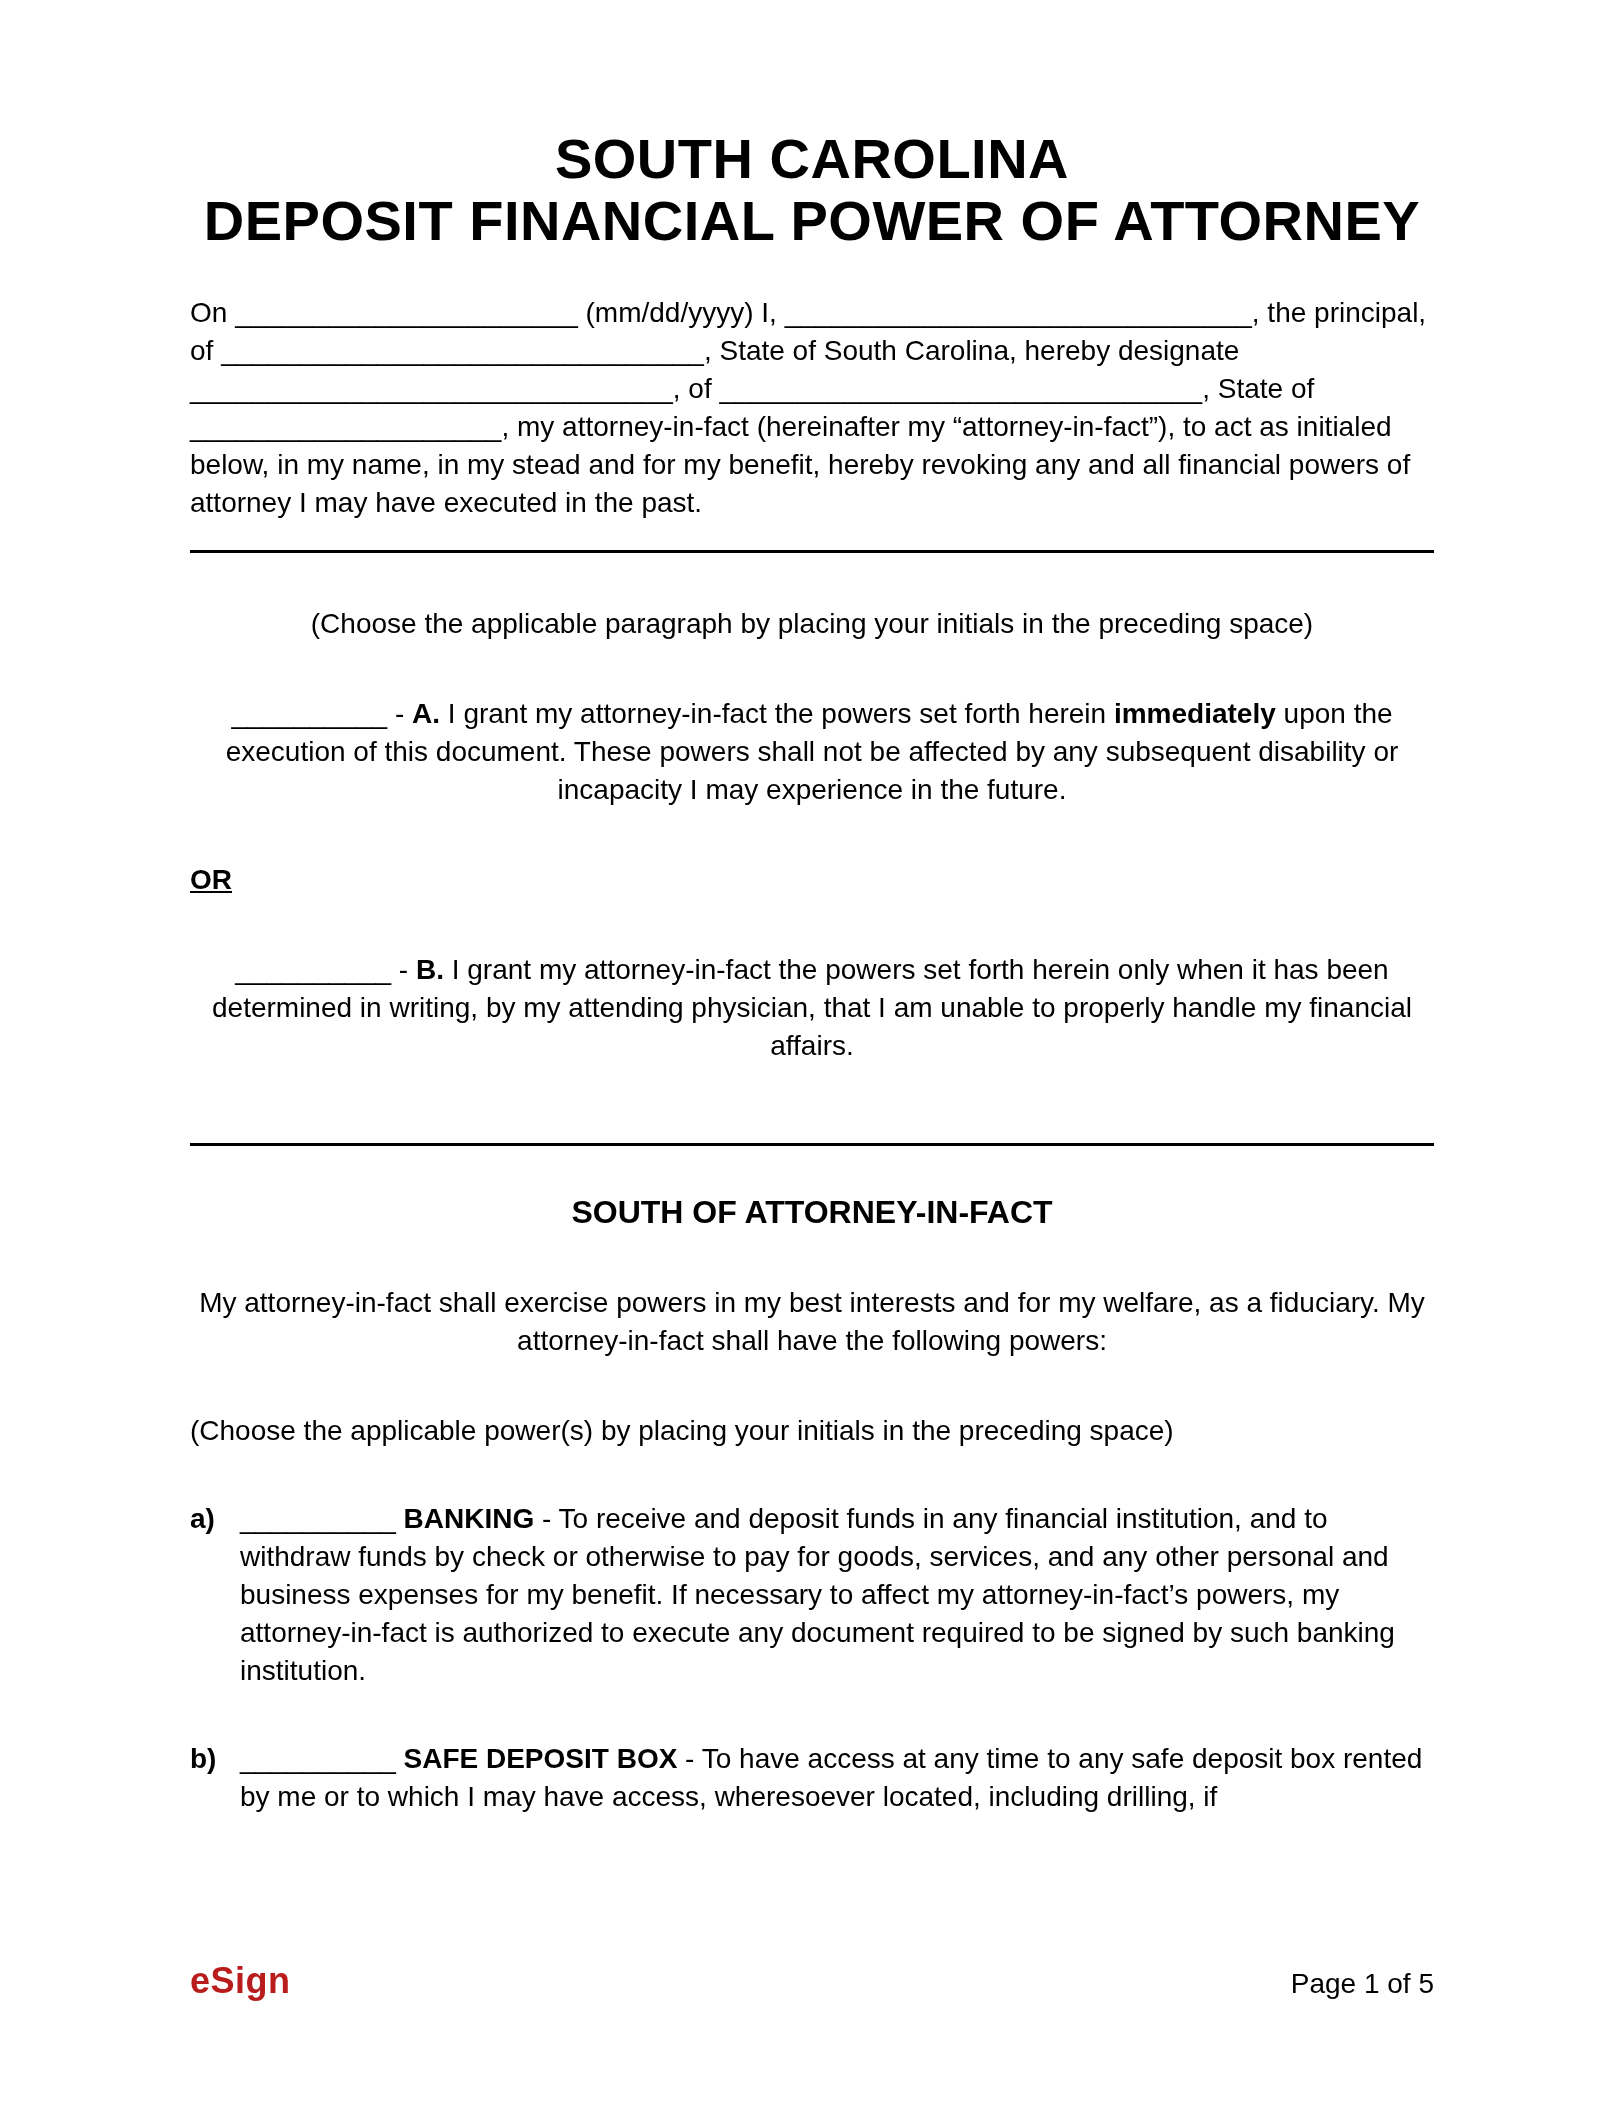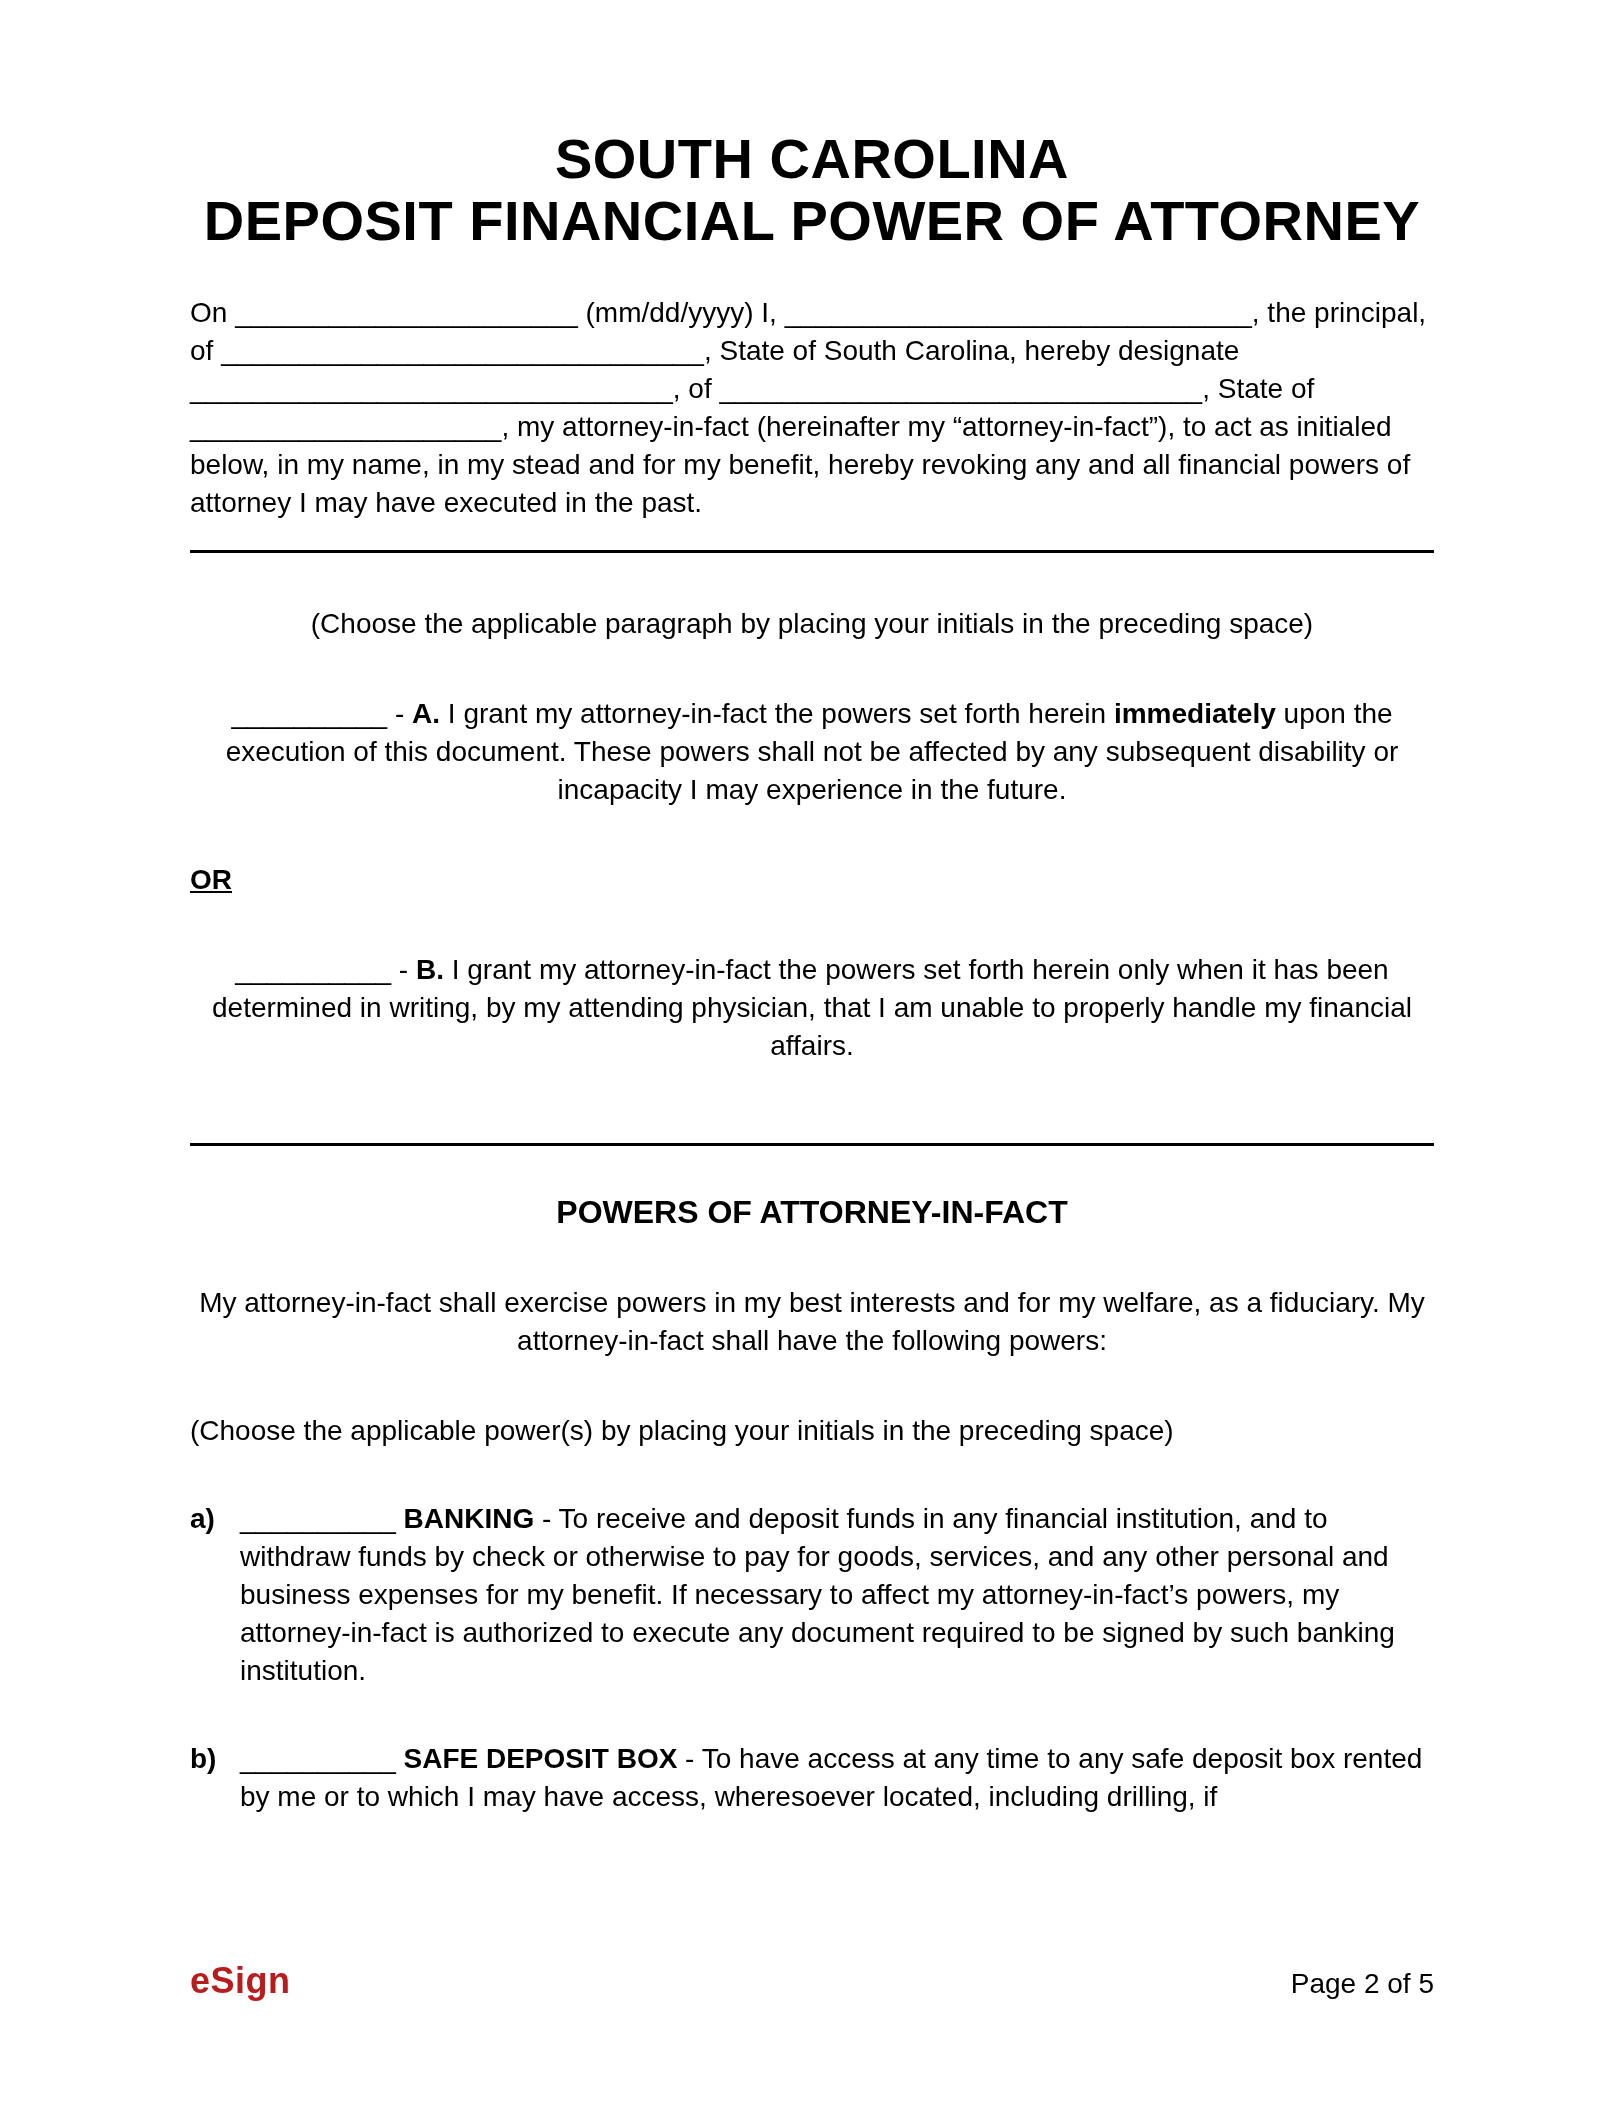--- a/index.html
+++ b/index.html
@@ -110,34 +110,34 @@
   <p class="para">(Choose the applicable paragraph by placing your initials in the preceding space)</p>
 
   <p class="para"><span>__________</span><span> - </span><b>A.</b><span> I grant my attorney-in-fact the powers set forth herein </span><b>immediately</b><span> upon the execution of this document. These powers shall not be affected by any subsequent disability or incapacity I may experience in the future.</span></p>
 
   <p class="para center"><span class="or-label">OR</span></p>
 
   <p class="para"><span>__________</span><span> - </span><b>B.</b><span> I grant my attorney-in-fact the powers set forth herein only when it has been determined in writing, by my attending physician, that I am unable to properly handle my financial affairs.</span></p>
 
   <hr class="rule rule-2">
 
-  <div class="section-heading">POWERS OF ATTORNEY-IN-FACT</div>
+  <div class="section-heading">SOUTH OF ATTORNEY-IN-FACT</div>
 
   <p class="para">My attorney-in-fact shall exercise powers in my best interests and for my welfare, as a fiduciary. My attorney-in-fact shall have the following powers:</p>
 
   <p class="para center">(Choose the applicable power(s) by placing your initials in the preceding space)</p>
 
   <div class="power-item">
     <div class="item-label">a)</div>
     <div class="item-body"><span>__________</span> <b>BANKING</b><span> - To receive and deposit funds in any financial institution, and to withdraw funds by check or otherwise to pay for goods, services, and any other personal and business expenses for my benefit. If necessary to affect my attorney-in-fact’s powers, my attorney-in-fact is authorized to execute any document required to be signed by such banking institution.</span></div>
   </div>
 
   <div class="power-item">
     <div class="item-label">b)</div>
     <div class="item-body"><span>__________</span> <b>SAFE DEPOSIT BOX</b><span> - To have access at any time to any safe deposit box rented by me or to which I may have access, wheresoever located, including drilling, if</span></div>
   </div>
 
   <div class="footer">
     <span class="brand-logo">eSign</span>
-    <span class="page-number">Page 2 of 5</span>
+    <span class="page-number">Page 1 of 5</span>
   </div>
 
 </div>
 
 </body></html>

